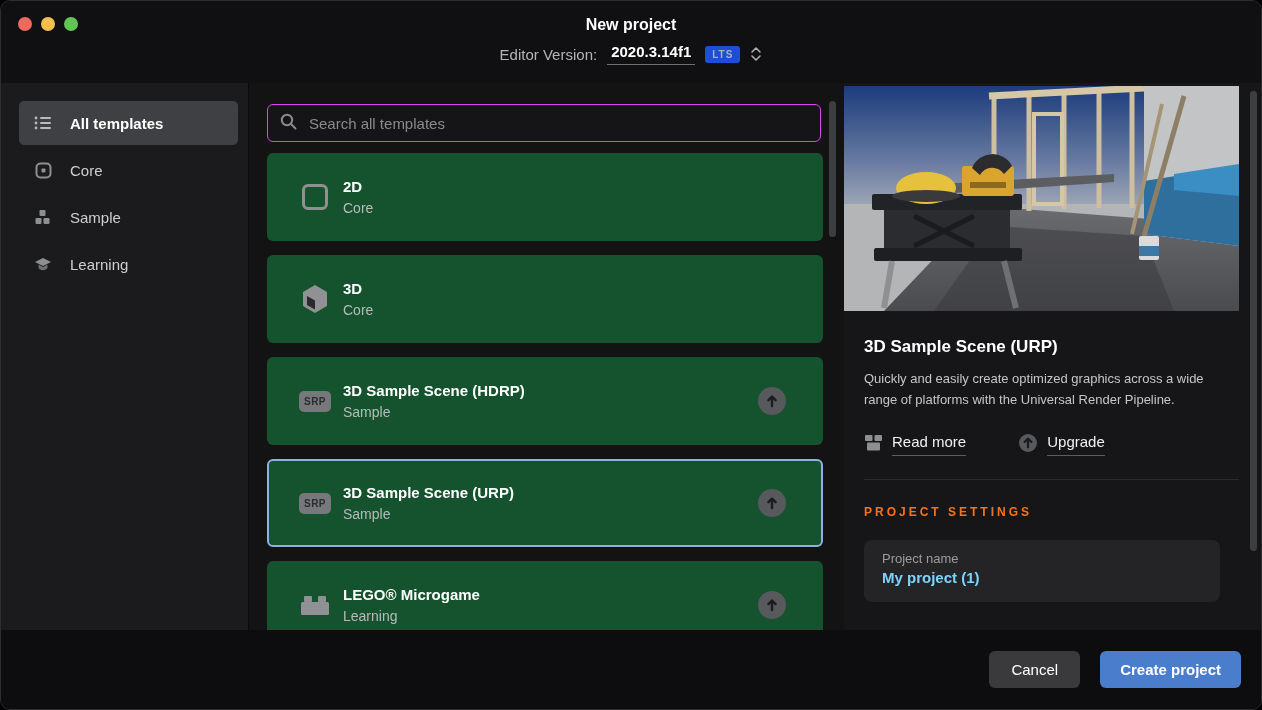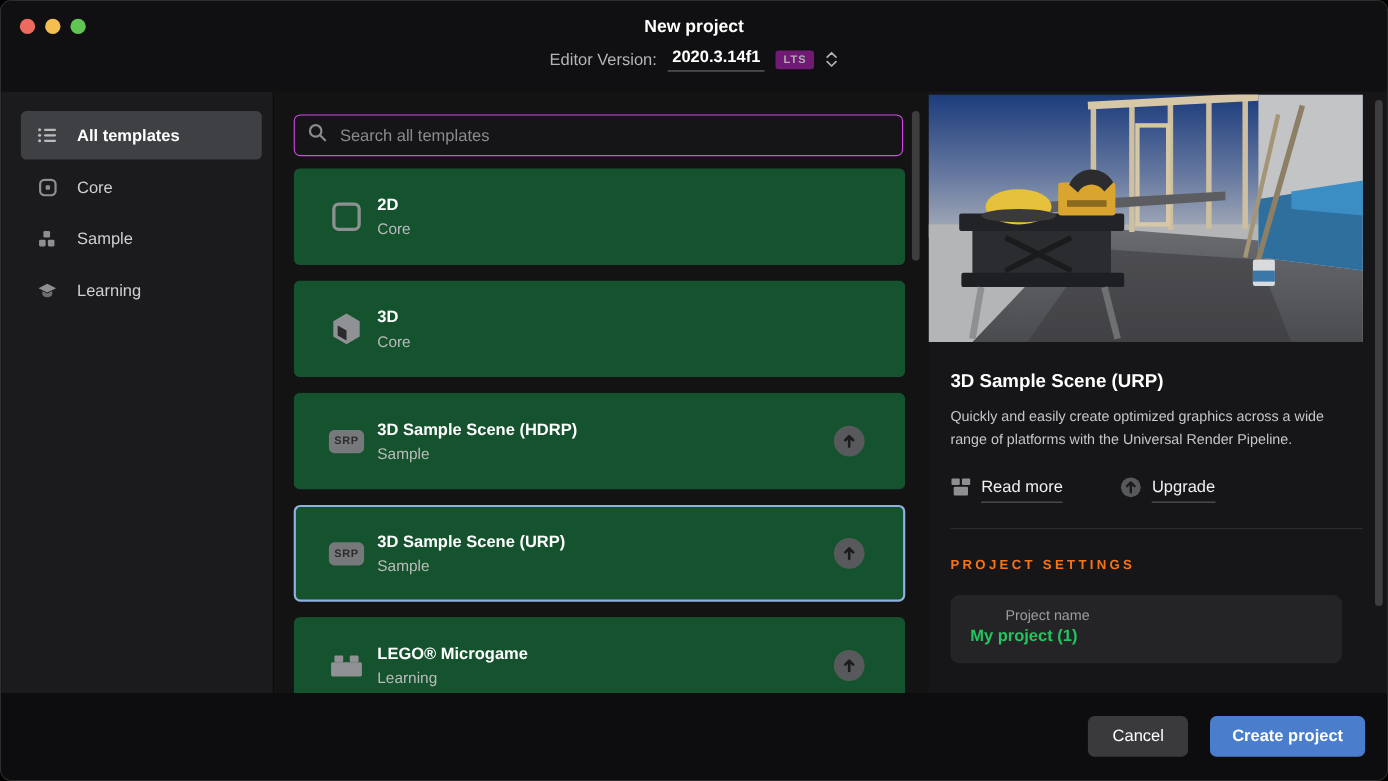--- a/index.html
+++ b/index.html
@@ -14,21 +14,21 @@
   .titlebar { position: relative; height: 82px; background: #101012; flex: 0 0 auto; }
   .traffic { position: absolute; top: 16px; left: 17px; display: flex; gap: 9px; }
   .traffic span { width: 14px; height: 14px; border-radius: 50%; display: block; }
   .tl-red    { background: #ed6a5e; }
   .tl-yellow { background: #f4bf4f; }
   .tl-green  { background: #61c554; }
   .win-title { text-align: center; padding-top: 15px; font-size: 16px; font-weight: bold; color: #fff; }
   .version-row { display: flex; justify-content: center; align-items: center; gap: 10px; margin-top: 9px; }
   .version-label { color: #b4b5b7; font-size: 15px; }
   .version-value { color: #fff; font-size: 15px; font-weight: bold; padding: 0 4px 4px 4px; border-bottom: 1px solid #6f7072; }
-  .lts-badge { background: #701a75; color: #aeafb1; font-size: 10px; font-weight: bold; letter-spacing: 1px; padding: 3px 7px; border-radius: 3px; }
+  .lts-badge { background: #1d4ed8; color: #aeafb1; font-size: 10px; font-weight: bold; letter-spacing: 1px; padding: 3px 7px; border-radius: 3px; }
   .stepper { display: flex; flex-direction: column; gap: 1px; cursor: pointer; }
   
   .content { display: flex; flex: 1 1 auto; min-height: 0; overflow: hidden; }
   
   .sidebar { width: 248px; background: #1b1b1d; border-right: 1px solid #0a0a0a; padding-top: 18px; flex: 0 0 auto; }
   .side-item { display: flex; align-items: center; gap: 17px; height: 44px; margin: 0 10px 3px 18px; padding-left 14px; padding: 0 0 0 14px; border-radius: 5px; color: #cfcfd1; font-size: 15px; cursor: pointer; }
   .side-item .icon { width: 20px; display: flex; justify-content: center; color: #9a9b9d; }
   .side-item.selected { background: #3e4044; color: #fff; font-weight: bold; }
   
   .listcol { position: relative; flex: 1 1 auto; background: #131314; padding: 21px 0 0 18px; overflow: hidden; }
@@ -52,22 +52,22 @@
   .preview { width: 395px; height: 225px; display: block; }
   .detail-body { padding: 26px 22px 0 20px; }
   .detail-title { color: #fff; font-size: 17px; font-weight: bold; }
   .detail-desc { color: #c5c6c8; font-size: 13px; line-height: 1.6; margin-top: 12px; width: 356px; }
   .links { display: flex; align-items: center; gap: 52px; margin-top: 22px; }
   .link { display: flex; align-items: center; gap: 9px; cursor: pointer; }
   .link .label { color: #f0f0f0; font-size: 15px; padding-bottom: 5px; border-bottom: 1px solid #5c5d5f; }
   .divider { border: none; border-top: 1px solid #2c2c2e; margin: 22px 0 0 0; width: 375px; }
   .settings-head { margin-top: 25px; color: #f97316; font-size: 12px; font-weight: bold; letter-spacing: 3px; }
   .name-field { margin-top: 21px; width: 356px; height: 62px; background: #242427; border-radius: 8px; padding: 11px 18px; cursor: text; }
-  .name-label { color: #9b9c9e; font-size: 13px; margin-left: 32px; }
-  .name-value { color: #22c55e; font-size: 15px; font-weight: bold; margin-top: 3px; }
+  .name-label { color: #9b9c9e; font-size: 13px; }
+  .name-value { color: #7dd3fc; font-size: 15px; font-weight: bold; margin-top: 3px; }
   .detail .vscroll { right: 4px; top: 8px; height: 460px; }
   
   .footer { height: 79px; background: #0d0d0f; flex: 0 0 auto; display: flex; align-items: center; justify-content: flex-end; gap: 20px; padding-right: 20px; }
   .btn { height: 37px; border: none; border-radius: 6px; font-size: 15px; font-family: "Liberation Sans", sans-serif; color: #fff; cursor: pointer; padding: 4px 22px; }
   .btn-cancel { background: #3a3a3c; }
   .btn-create { background: #4a7dcc; font-weight: bold; padding: 0 20px; }
 </style>
 </head>
 <body>
 

